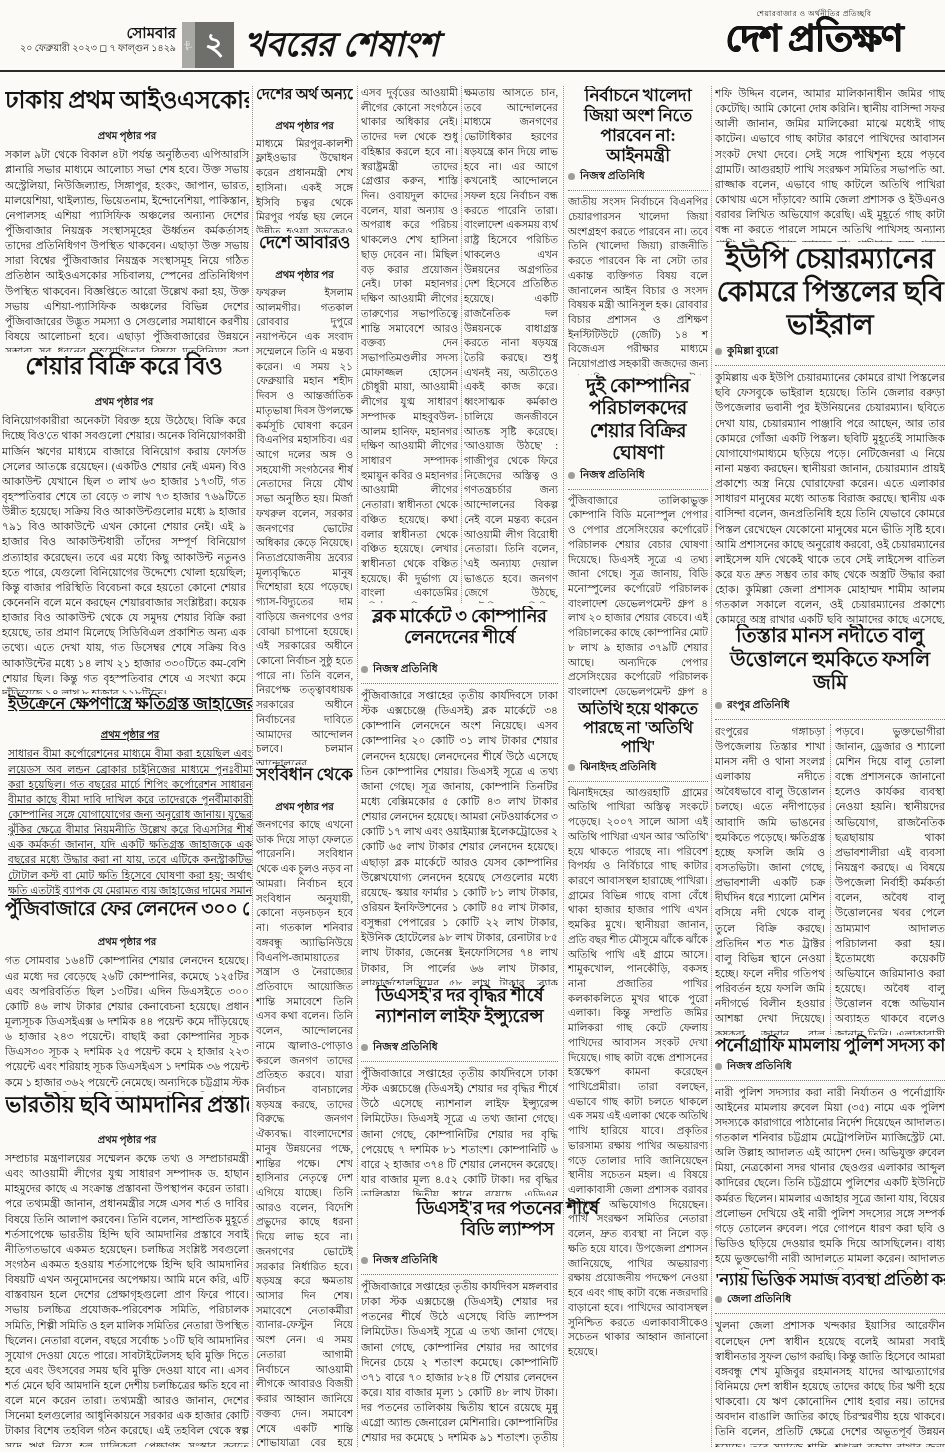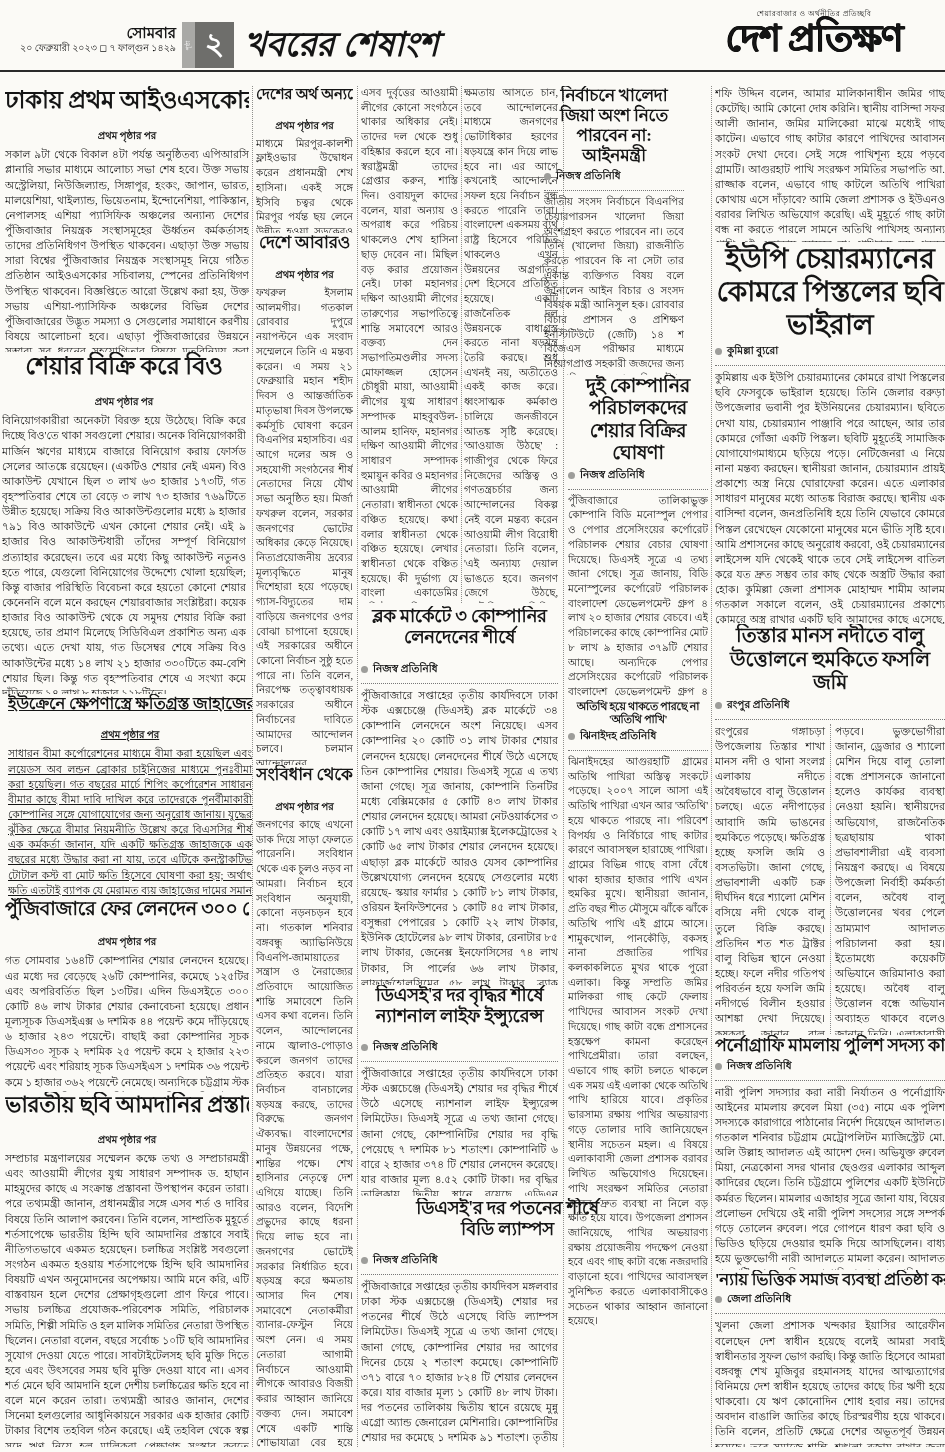--- a/index.html
+++ b/index.html
@@ -42,23 +42,23 @@
   .b2{left:256px;top:233px;width:97px;height:532px;} .b2 .hl{font-size:17px;}
   .b3{left:256px;top:765px;width:97px;height:682px;} .b3 .hl{font-size:17px;}
   .c0{left:361px;top:86px;width:97px;height:517px;}
   .d0{left:464px;top:86px;width:94px;height:517px;}
   .c1h{left:361px;top:606px;width:197px;height:52px;} .c1h .hl{font-size:18px;}
   .c1m{left:361px;top:659px;width:197px;height:326px;}
   .c2h{left:361px;top:985px;width:197px;height:52px;} .c2h .hl{font-size:18px;}
   .c2m{left:361px;top:1037px;width:197px;height:159px;}
   .c3h{left:361px;top:1198px;width:197px;height:52px;margin-left:48px;} .c3h .hl{font-size:18px;}
   .c3m{left:361px;top:1250px;width:197px;height:197px;}
-  .e1{left:544px;top:86px;width:140px;height:289px;}  .e1 .hl{font-size:17px;}
+  .e1{left:568px;top:86px;width:140px;height:289px;}  .e1 .hl{font-size:17px;}
   .e2{left:568px;top:375px;width:140px;height:325px;} .e2 .hl{font-size:19px;}
-  .e3{left:568px;top:700px;width:140px;height:747px;} .e3 .hl{font-size:11px;}
+  .e3{left:568px;top:700px;width:140px;height:747px;} .e3 .hl{font-size:16px;}
   .r0{left:715px;top:86px;width:230px;height:156px;}
   .r1{left:715px;top:242px;width:230px;height:382px;} .r1 .hl{font-size:28px;}
   .r2{left:715px;top:624px;width:230px;height:411px;} .r2 .hl{font-size:20px;}
   .r3{left:715px;top:1035px;width:230px;height:235px;}.r3 .hl{font-size:17.5px;white-space:nowrap;}
   .r4{left:715px;top:1270px;width:230px;height:177px;}.r4 .hl{font-size:16.5px;white-space:nowrap;}
   .sep1{left:252px;top:86px;height:1361px;}
   .sep2{left:357px;top:86px;height:1361px;}
   .sep3{left:461px;top:86px;height:517px;}
   .sep4{left:563px;top:86px;height:1361px;}
   .sep5{left:711px;top:86px;height:1361px;}

